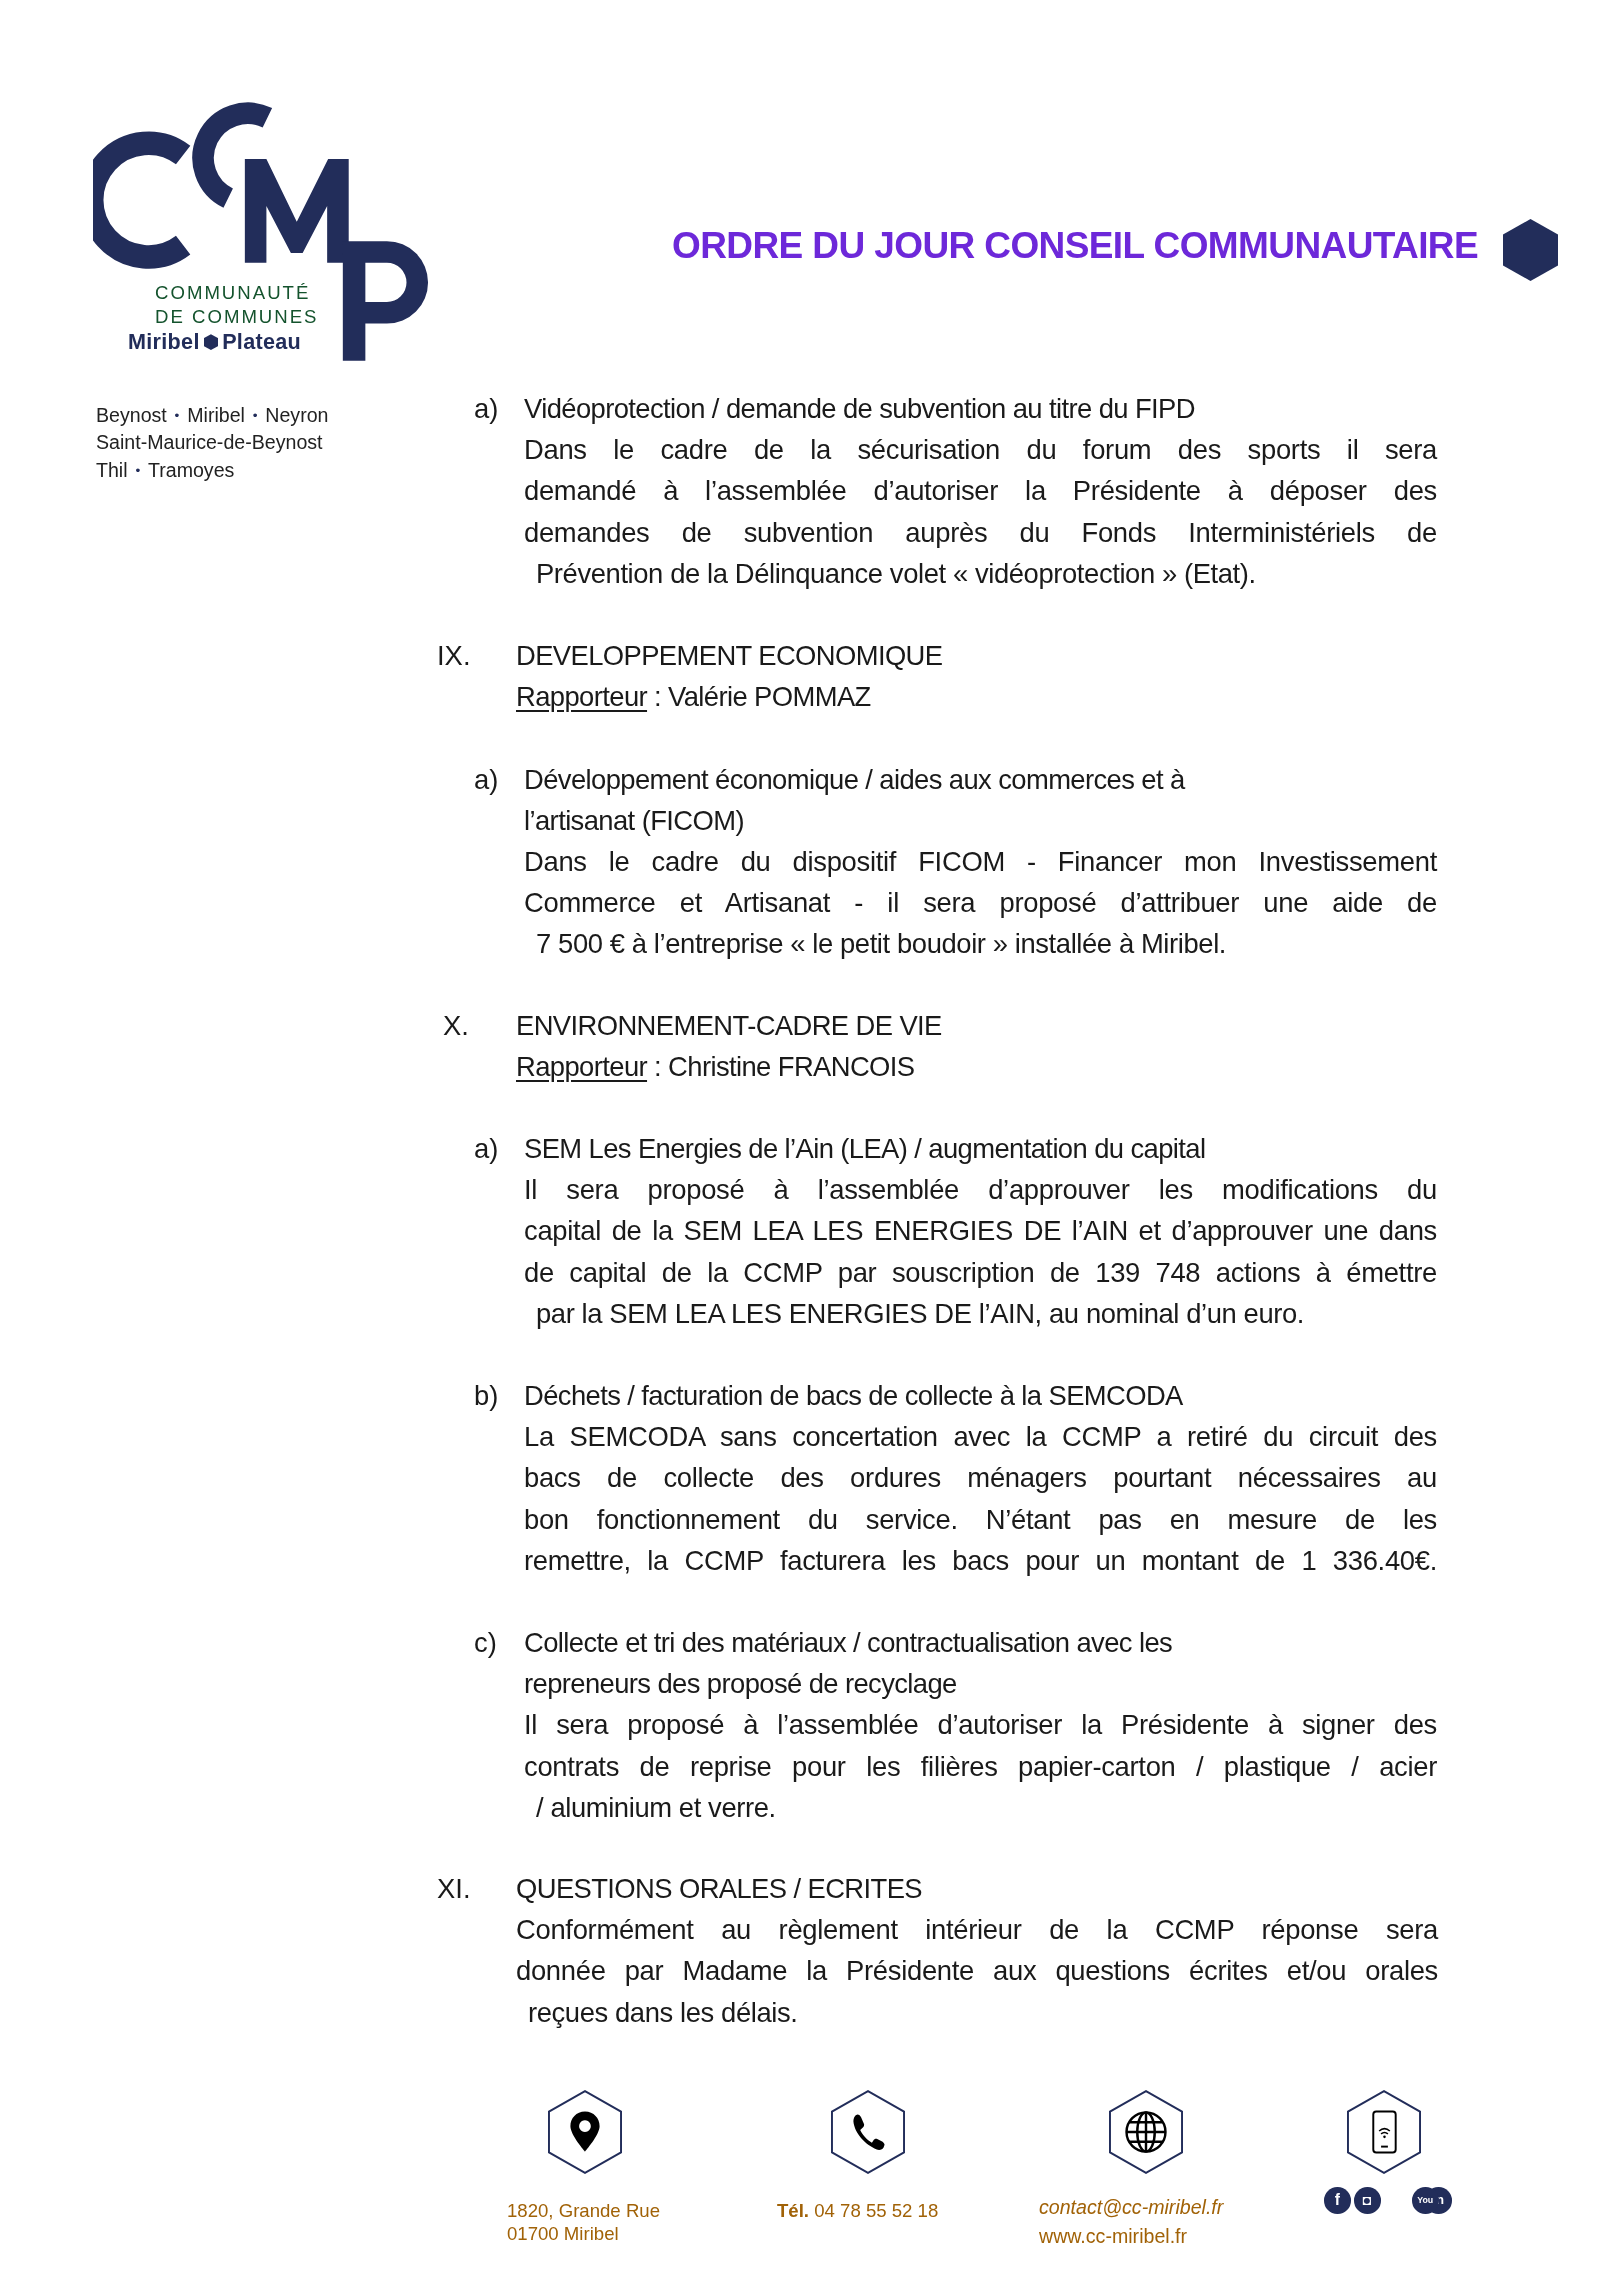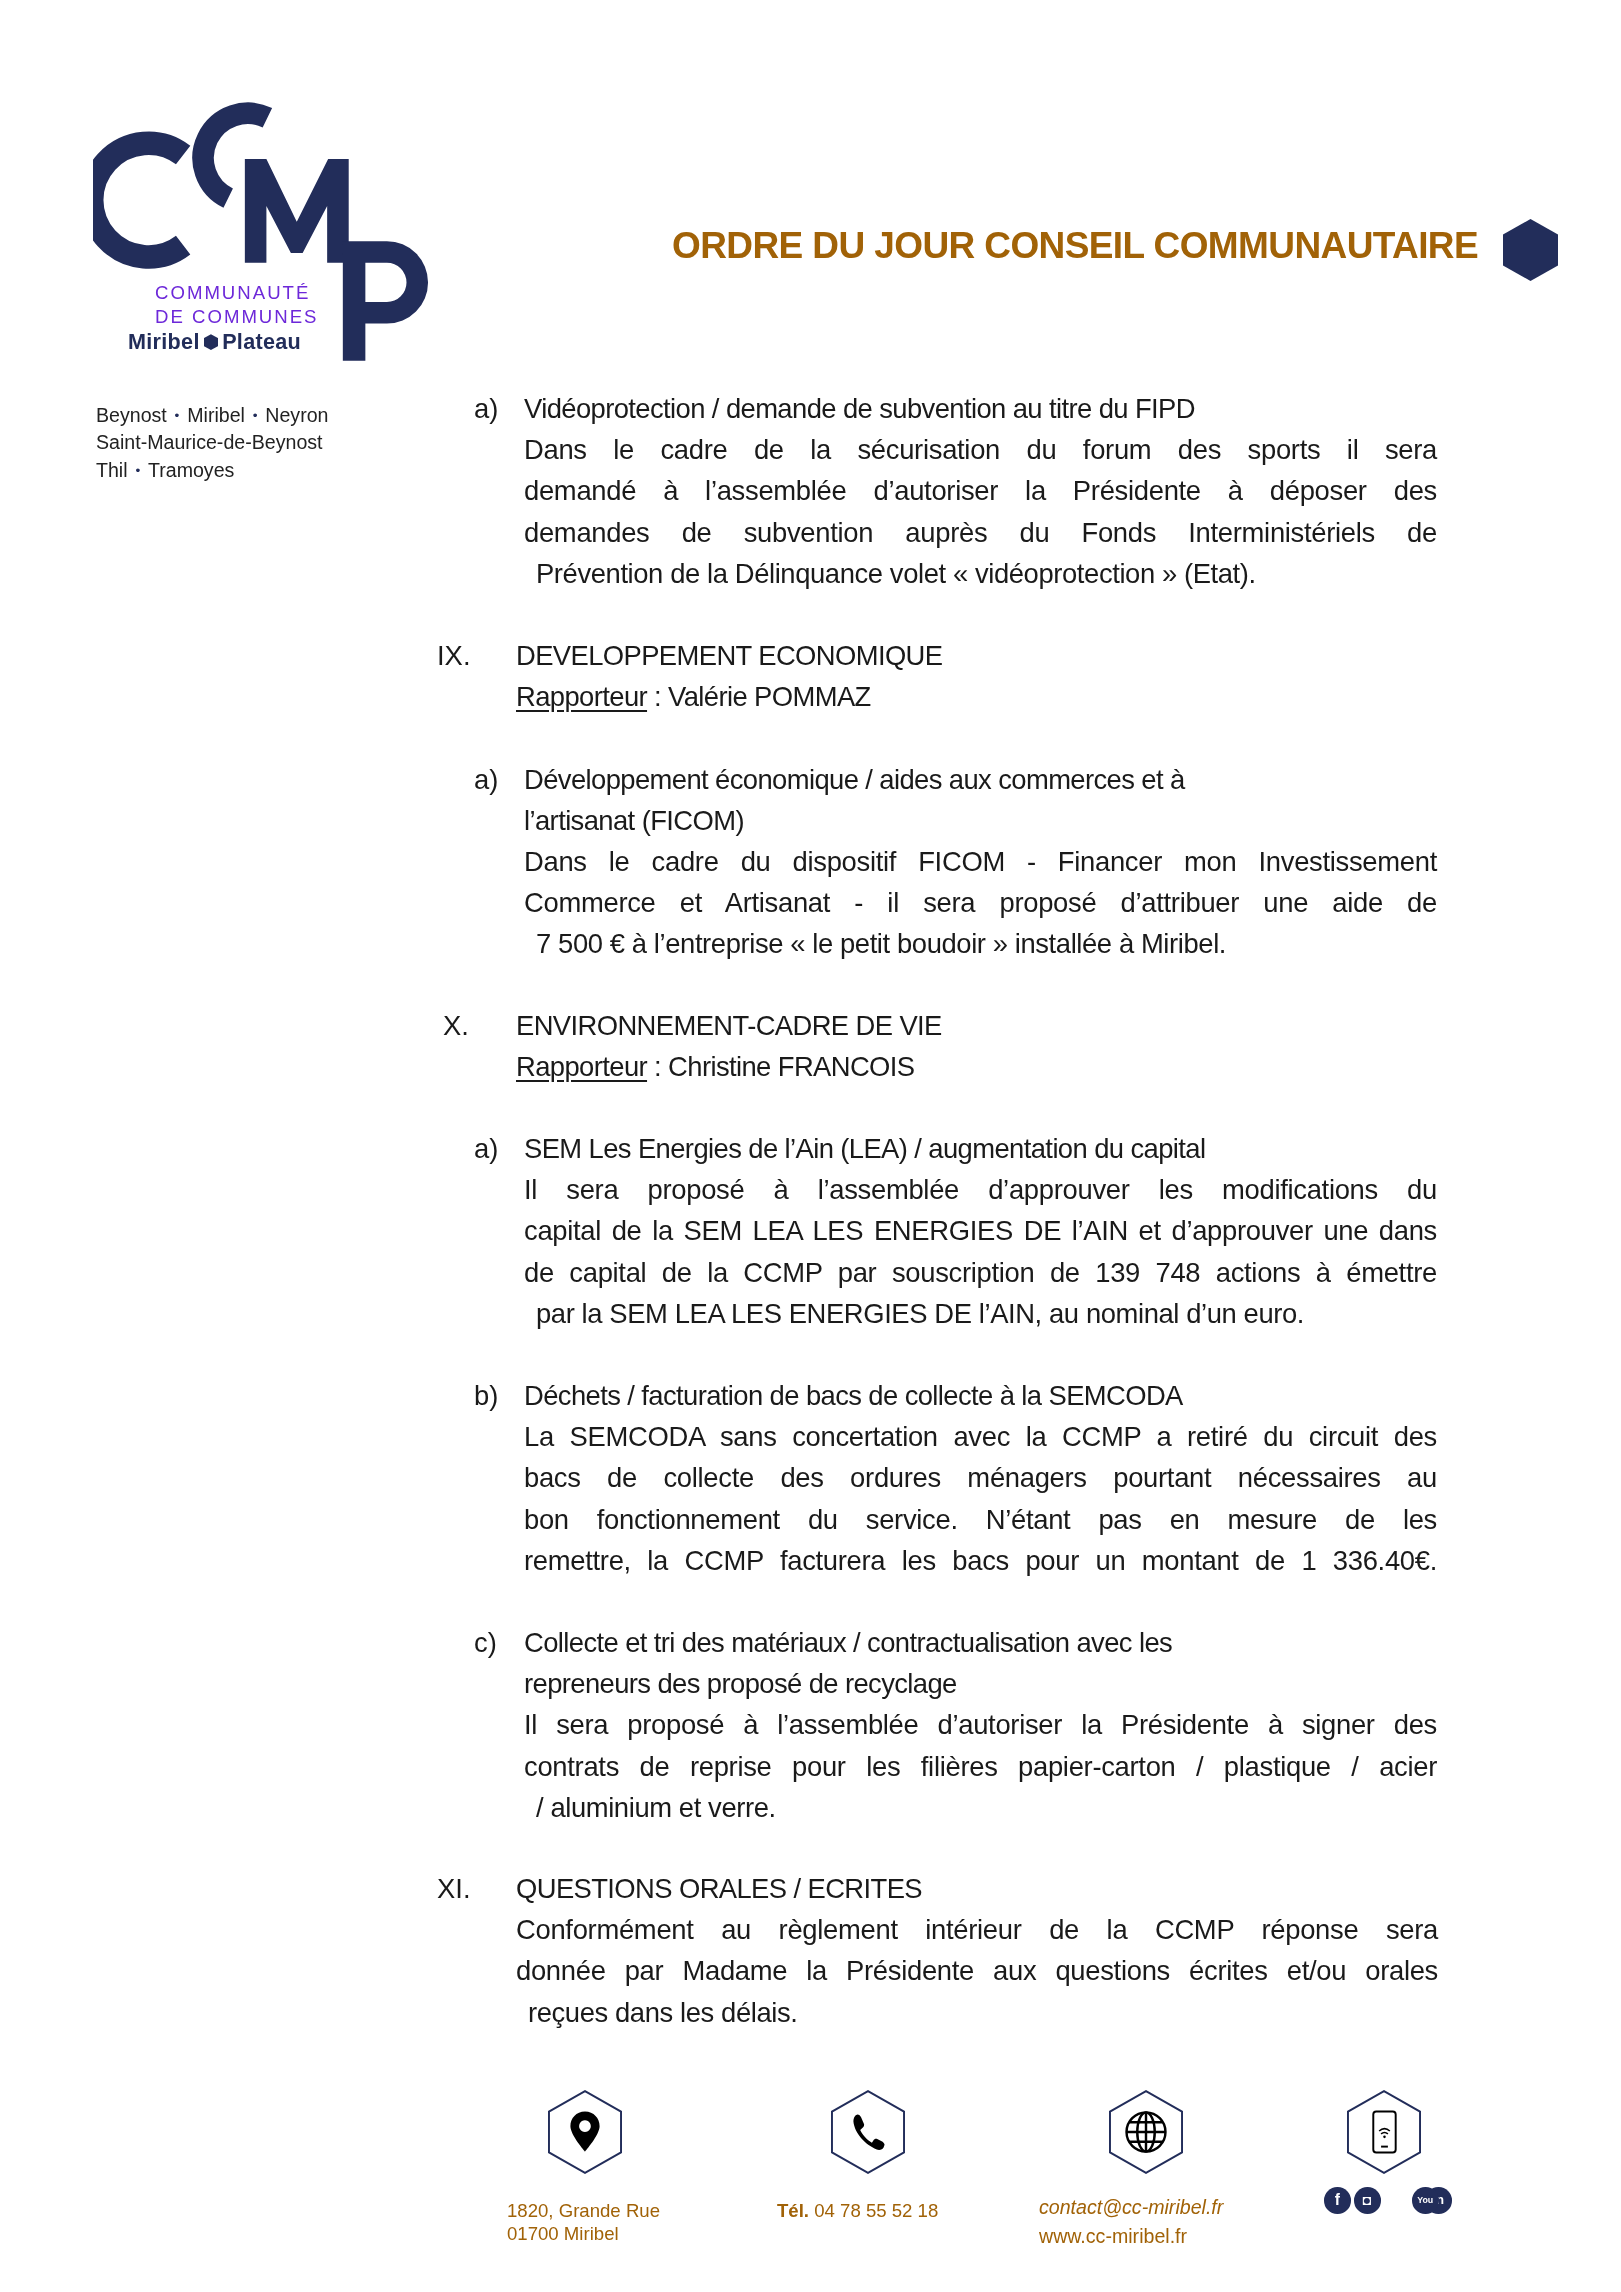--- a/index.html
+++ b/index.html
@@ -2,32 +2,32 @@
 <html><head>
 <meta charset="utf-8">
 <style>
   * { box-sizing: border-box; margin: 0; padding: 0; }
   html, body { width: 1621px; height: 2293px; background: #ffffff; }
   body { position: relative; font-family: "Liberation Sans", sans-serif; color: #1a1a1a; overflow: hidden; }
 
   
   #logo { position: absolute; left: 93px; top: 96px; width: 338px; height: 265px; }
   #logo svg { width: 100%; height: 100%; }
-  .logo-sub { position: absolute; left: 155px; font-family: "Liberation Sans", sans-serif; color: #6d28d9; letter-spacing: 2px; font-size: 18.6px; }
+  .logo-sub { position: absolute; left: 155px; font-family: "Liberation Sans", sans-serif; color: #14532d; letter-spacing: 2px; font-size: 18.6px; }
   #logo-line1 { top: 282px; left: 155px; }
   #logo-line2 { top: 306px; left: 155px; }
   #logo-line3 { top: 329px; left: 128px; font-weight: bold; letter-spacing: 0.3px; font-size: 21.6px; color: #222d5a; }
   #logo-line3 .hexdot { display: inline-block; width: 14.7px; height: 15.7px; background: #222d5a; clip-path: polygon(50% 0,100% 25%,100% 75%,50% 100%,0 75%,0 25%); vertical-align: -1px; margin: 0 3.9px; }
 
   
   #communes { position: absolute; left: 96px; top: 402px; font-size: 19.6px; line-height: 27.4px; color: #222; }
   #communes .dot { color: #222d5a; font-size: 13.7px; margin: 0 7.8px; vertical-align: 2px; }
 
   
-  #doc-title { position: absolute; left: 672px; top: 225px; font-size: 37px; font-weight: bold; color: #a16207; letter-spacing: -0.6px; white-space: nowrap; }
+  #doc-title { position: absolute; left: 672px; top: 225px; font-size: 37px; font-weight: bold; color: #6d28d9; letter-spacing: -0.6px; white-space: nowrap; }
   #header-hex { position: absolute; left: 1503px; top: 219px; width: 55px; height: 62px; background: #222d5a; clip-path: polygon(50% 0,100% 25%,100% 75%,50% 100%,0 75%,0 25%); }
 
   
   .line { position: absolute; font-size: 27.4px; line-height: 41px; white-space: nowrap; color: #1a1a1a; }
   .title { letter-spacing: -0.6px; }
   .sec-num { left: 437px; }
   .sec-head { left: 516px; letter-spacing: -0.6px; }
   .sub-label { left: 474px; }
   .sub-text { left: 524px; }
   .just { width: 913px; text-align: justify; text-align-last: justify; white-space: normal; letter-spacing: -0.3px; word-spacing: 1px; }

